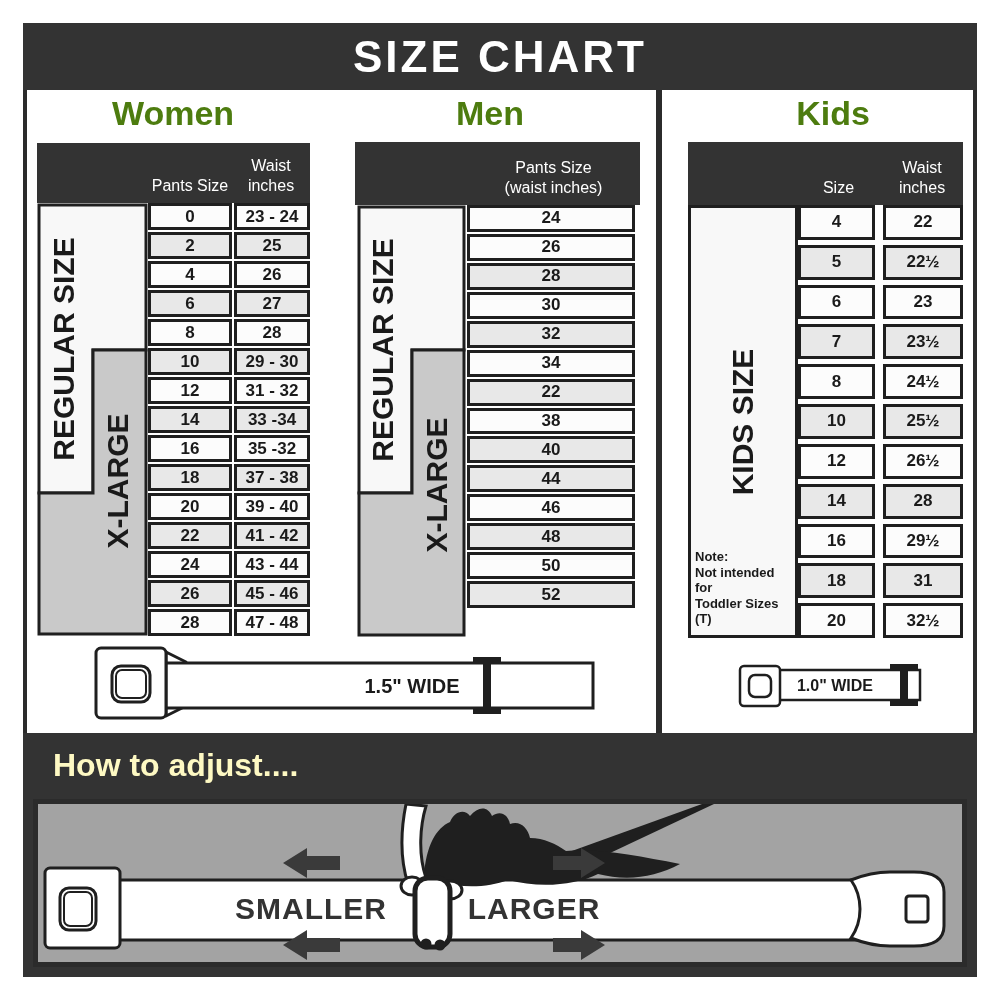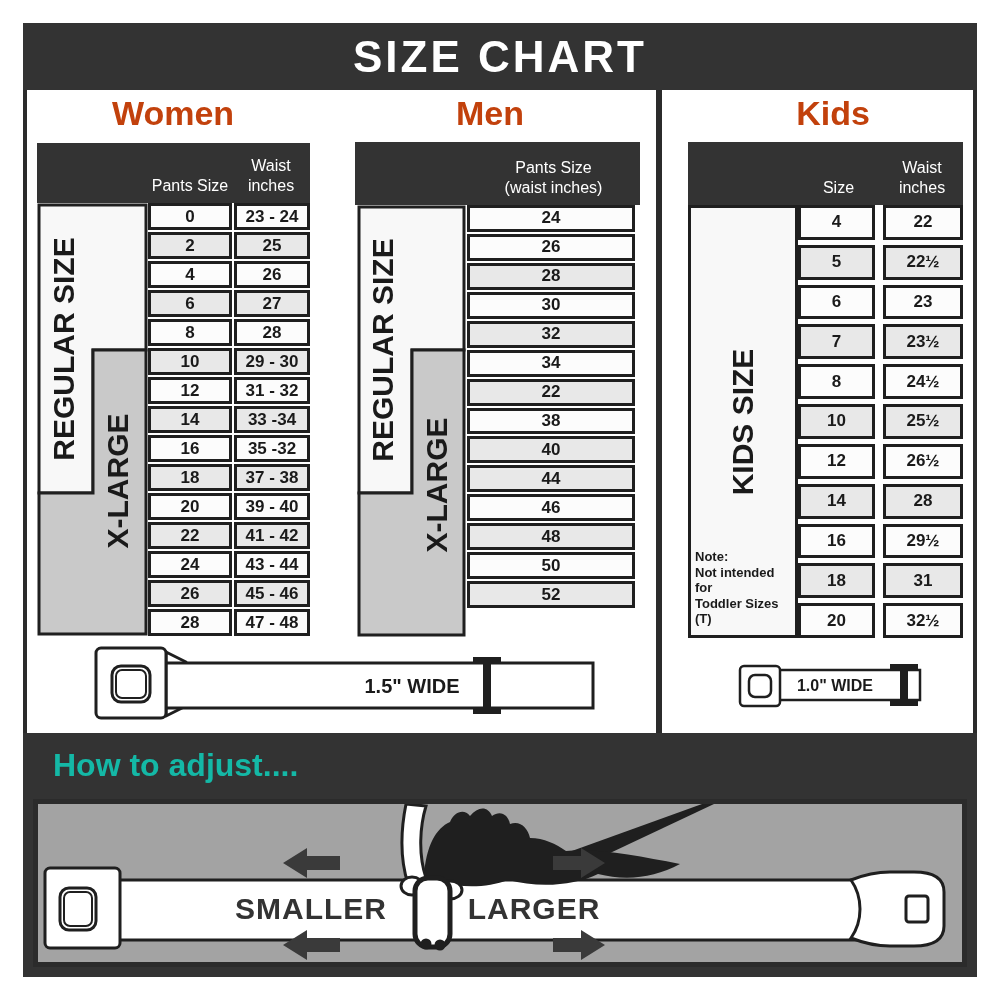--- a/index.html
+++ b/index.html
@@ -7,21 +7,21 @@
         font-family:"Liberation Sans",sans-serif;color:#1a1a1a;overflow:hidden;}
   .abs{position:absolute;}
   
   .headerbar{left:23px;top:23px;width:954px;height:67px;background:#333333;
              display:flex;align-items:center;justify-content:center;}
   .headerbar h1{margin:0;color:#fff;font-size:44px;font-weight:bold;letter-spacing:3px;}
   
   .mainarea{left:23px;top:90px;width:954px;height:643px;background:#fff;
             border-left:4px solid #2b2b2b;border-right:4px solid #2b2b2b;box-sizing:border-box;}
   .divider{left:656px;top:90px;width:6px;height:643px;background:#2b2b2b;}
-  .sectitle{top:94px;width:220px;text-align:center;font-size:34px;font-weight:bold;color:#c2410c;}
+  .sectitle{top:94px;width:220px;text-align:center;font-size:34px;font-weight:bold;color:#4d7c0f;}
   
   .thead{background:#333333;color:#fff;}
   .thead .hlabel{position:absolute;bottom:7px;text-align:center;font-size:16px;line-height:1.25;}
   .pre{white-space:pre-line;}
   
   .tbody{display:grid;}
   .cell{border:3px solid #1f1f1f;background:#fcfcfc;display:flex;align-items:center;
         justify-content:center;font-size:17px;font-weight:bold;}
   .cell.g{background:#e8e8e8;}
   .w-body{left:148px;top:203px;width:162px;height:433px;
@@ -40,21 +40,21 @@
   .kidsnote{position:absolute;left:4px;bottom:8px;font-size:13px;font-weight:bold;
             line-height:1.2;white-space:pre-line;}
   
   svg text{font-family:"Liberation Sans",sans-serif;}
   .vtext{font-size:30px;font-weight:bold;fill:#1a1a1a;}
   .belttext{font-size:20px;font-weight:bold;fill:#1a1a1a;}
   .belttext.small{font-size:16px;}
   .howtext{font-size:30px;font-weight:bold;fill:#333;letter-spacing:1px;}
   
   .howto{left:23px;top:733px;width:954px;height:244px;background:#333333;}
-  .howto-heading{position:absolute;left:30px;top:14px;color:#14b8a6;font-size:32px;font-weight:bold;}
+  .howto-heading{position:absolute;left:30px;top:14px;color:#fef9c3;font-size:32px;font-weight:bold;}
   .howto-box{position:absolute;left:10px;top:66px;width:934px;height:168px;background:#a3a3a3;
              border:5px solid #2b2b2b;box-sizing:border-box;}
   .ln{stroke:#1f1f1f;fill:#ffffff;}
 </style>
 </head>
 <body>
 
 <div class="page">
 
   <div class="abs headerbar">

